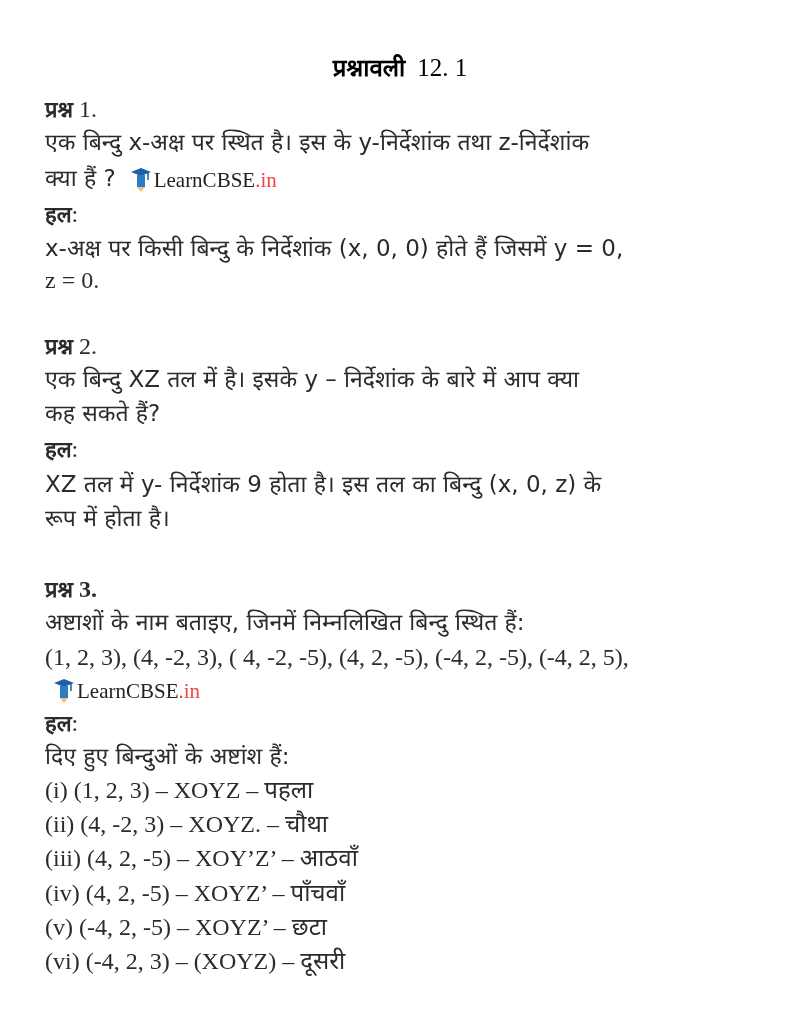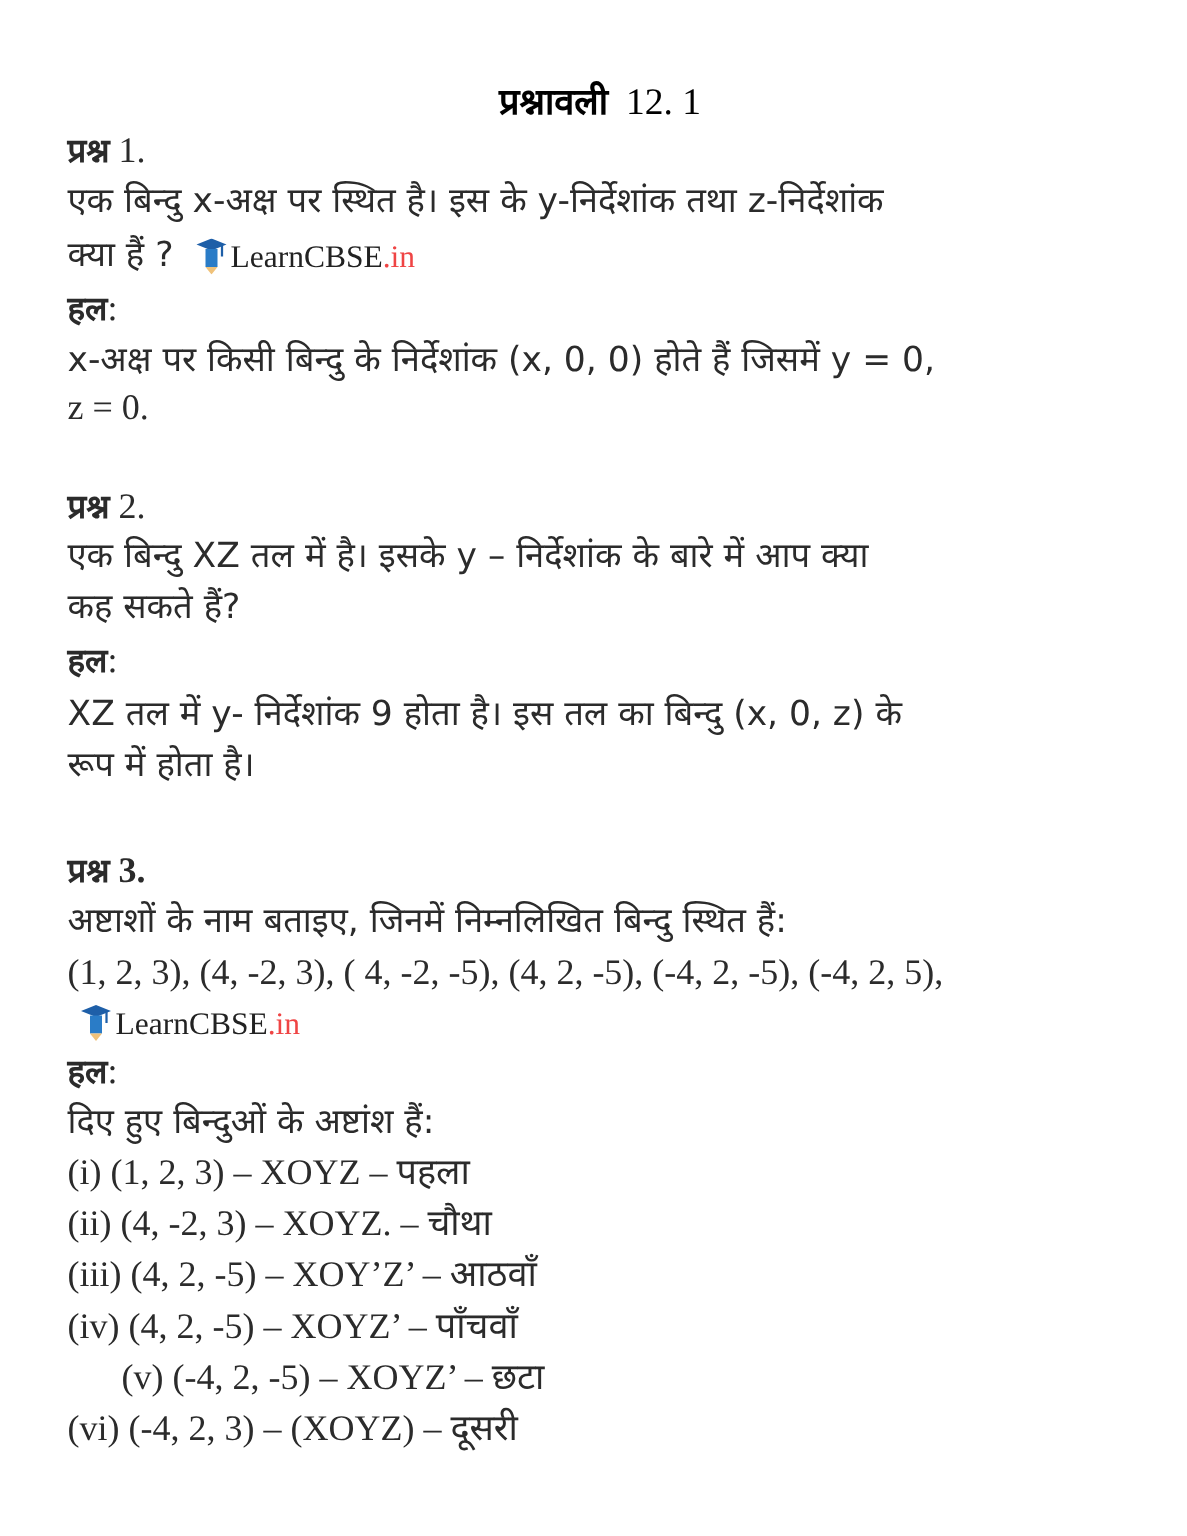--- a/index.html
+++ b/index.html
@@ -1,21 +1,21 @@
 <!DOCTYPE html>
 <html><head>
 <meta charset="utf-8">
 <style>
   html, body { margin: 0; padding: 0; background: #ffffff; }
   body { width: 791px; height: 1024px; overflow: hidden; position: relative; color: #2b2b2b; }
   .page { position: absolute; left: 45px; top: 0; width: 710px; }
   .title { position: absolute; top: 50px; left: 0; width: 710px; text-align: center;
     font-family: "DejaVu Serif", serif; font-size: 24px; font-weight: bold; color: #000000; }
   .title .num { font-weight: normal; margin-left: 12px; font-family: "Liberation Serif", serif; font-size: 25px; }
-  .line { position: absolute; left: 0; white-space: nowrap; font-family: "Liberation Serif", "DejaVu Serif", serif; font-size: 24px; line-height: 26px; color: #2b2b2b; }
+  .line { position: absolute; left: 0; white-space: nowrap; font-family: "Liberation Serif", "DejaVu Serif", serif; font-size: 24px; line-height: 42px; color: #2b2b2b; }
   .hindi { font-family: "DejaVu Sans", sans-serif; font-size: 23px; }
   .head { font-weight: bold; font-family: "DejaVu Sans", sans-serif; font-size: 22px; }
   .num-label { font-family: "Liberation Serif", serif; font-size: 24px; font-weight: normal; }
   .logo { display: inline-flex; align-items: center; vertical-align: middle; margin-left: 8px; }
   .logo svg { margin-right: 2px; }
   .logo .brand { font-family: "Liberation Serif", serif; font-size: 21px; color: #222; }
   .logo .tld { font-family: "Liberation Serif", serif; font-size: 21px; color: #ef4444; font-weight: normal; }
 </style>
 </head>
 <body>
@@ -81,16 +81,16 @@
     </span>
   </div>
   <div class="line" style="top:702px;">
     <span class="head">हल</span><span>:</span>
   </div>
   <div class="line hindi" style="top:735px;">दिए हुए बिन्दुओं के अष्टांश हैं:</div>
   <div class="line" style="top:769px;">(i) (1, 2, 3) – XOYZ –  पहला</div>
   <div class="line" style="top:803px;">(ii) (4, -2, 3) – XOYZ. –  चौथा</div>
   <div class="line" style="top:837px;">(iii) (4, 2, -5) – XOY’Z’ –  आठवाँ</div>
   <div class="line" style="top:872px;">(iv) (4, 2, -5) – XOYZ’ –  पाँचवाँ</div>
-  <div class="line" style="top:906px;margin-left:36px;">(v) (-4, 2, -5) – XOYZ’ –  छटा</div>
+  <div class="line" style="top:906px;">(v) (-4, 2, -5) – XOYZ’ –  छटा</div>
   <div class="line" style="top:940px;">(vi) (-4, 2, 3) – (XOYZ) – दूसरी</div>
 
 </div>
 
 </body></html>

